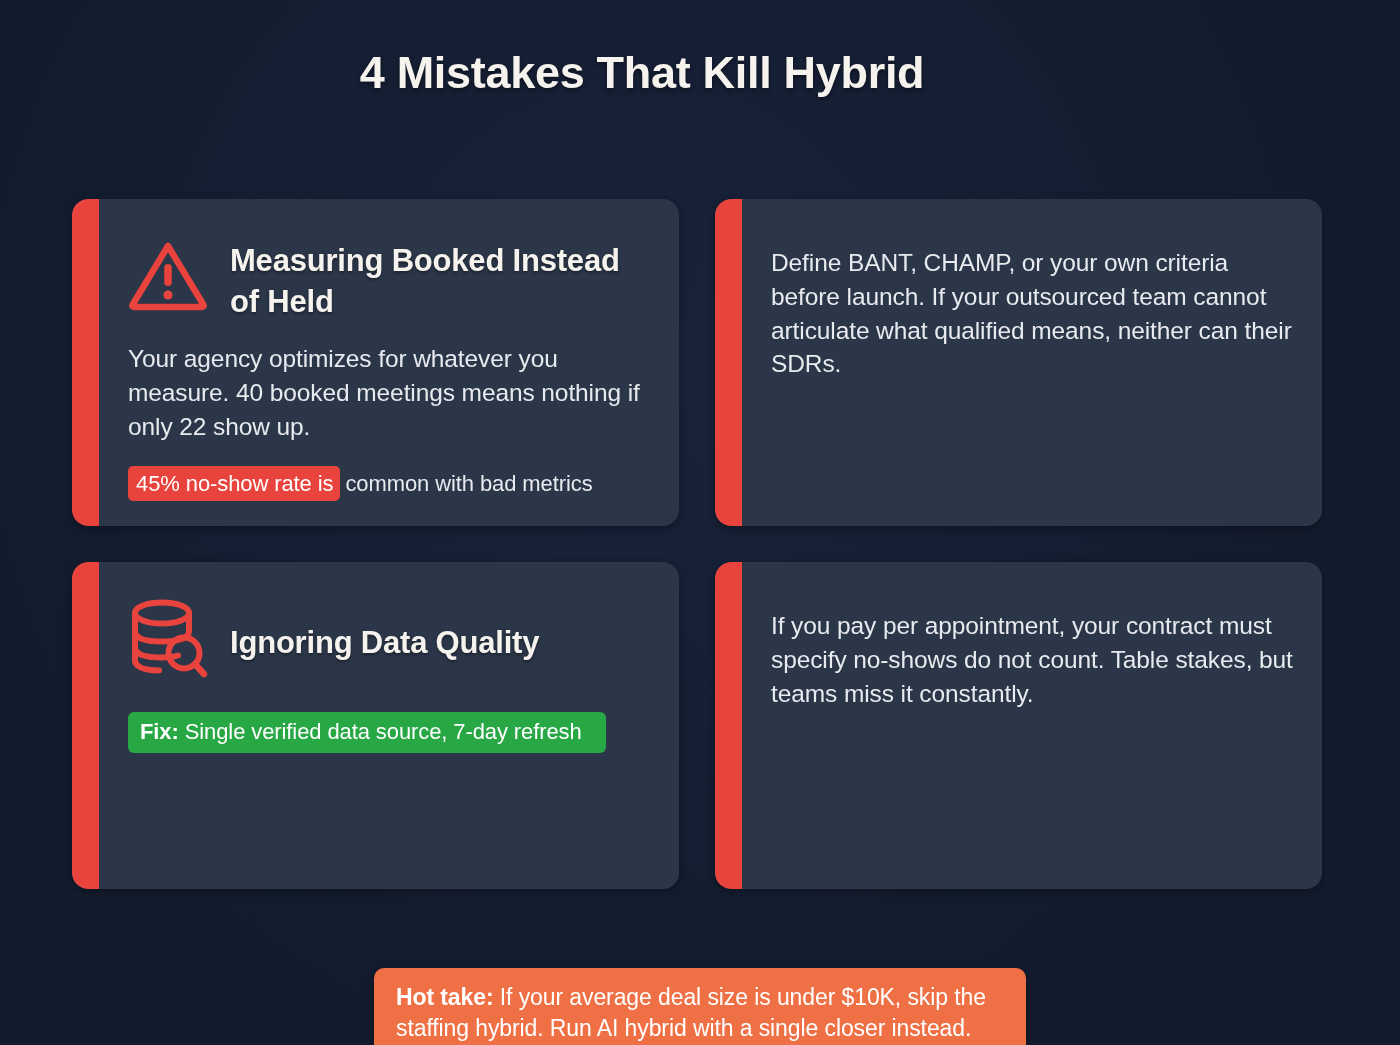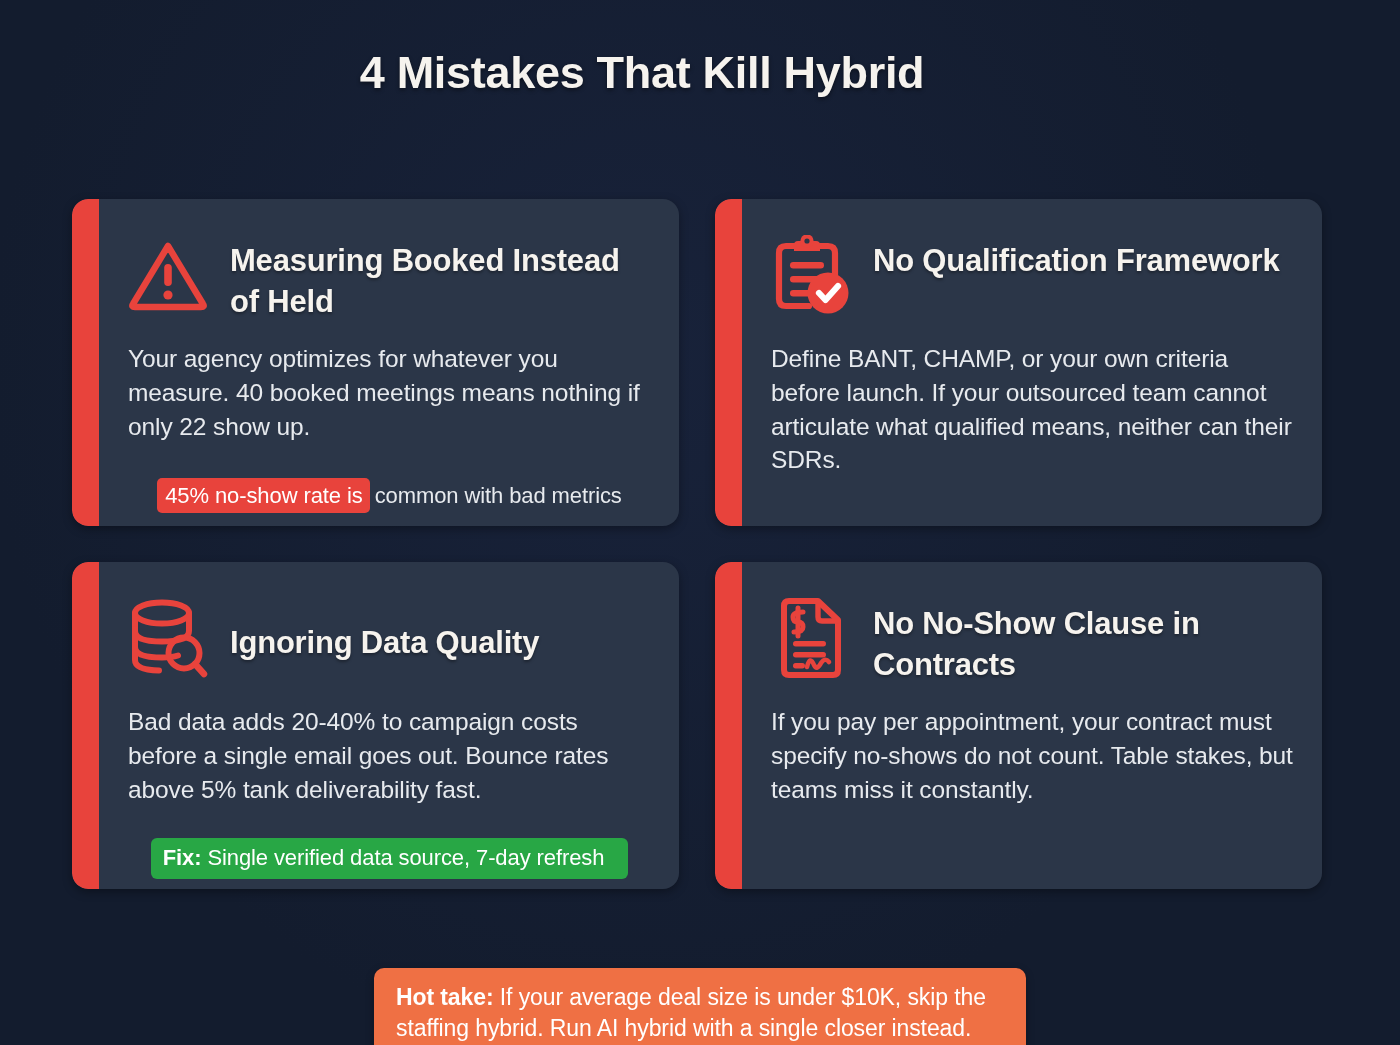--- a/index.html
+++ b/index.html
@@ -104,21 +104,21 @@
   .card-title.single { padding-top: 26px; }
 
   .card-body {
     margin-top: 13px;
     font-size: 24.5px;
     line-height: 1.38;
     color: #e7eaee;
     letter-spacing: -0.1px;
   }
 
-  .badge-row { margin-top: 32px; text-align: center; }
+  .badge-row { margin-top: 20px; }
 
   .badge {
     display: inline;
     font-size: 22px;
     line-height: 1.9;
     color: #ffffff;
     letter-spacing: -0.1px;
   }
   .badge .hl-red {
     background: #e8433c;
@@ -191,82 +191,49 @@
         <div class="card-body">Your agency optimizes for whatever you measure. 40 booked meetings means nothing if only 22 show up.</div>
         <div class="badge-row">
           <span class="badge"><span class="hl-red">45% no-show rate is</span><span class="rest">common with bad metrics</span></span>
         </div>
       </div>
     </div>
 
     <div class="card">
       <div class="card-accent"></div>
       <div class="card-inner">
-        <div class="card-head">
-          <div class="card-icon">
-            <svg width="78" height="80" viewBox="0 0 78 80">
-              <path d="M23 11 H14 Q7 11 7 18 V64 Q7 71 14 71 H37" fill="none" stroke="#e8433c" stroke-width="6.2" stroke-linecap="round" stroke-linejoin="round"></path>
-              <path d="M47 11 H56 Q63 11 63 18 V45" fill="none" stroke="#e8433c" stroke-width="6.2" stroke-linecap="round" stroke-linejoin="round"></path>
-              <path d="M26 6 H44 Q48 6 48 10 V16 H22 V10 Q22 6 26 6 Z" fill="#e8433c"></path>
-              <circle cx="35" cy="6" r="6.6" fill="#e8433c"></circle>
-              <circle cx="35" cy="6" r="2.6" fill="#2b3648"></circle>
-              <rect x="18" y="27" width="34" height="6.4" rx="3.2" fill="#e8433c"></rect>
-              <rect x="18" y="41" width="34" height="6.4" rx="3.2" fill="#e8433c"></rect>
-              <rect x="18" y="55" width="22" height="6.4" rx="3.2" fill="#e8433c"></rect>
-              <circle cx="56" cy="58" r="20.5" fill="#e8433c"></circle>
-              <path d="M47 58 L53.5 65 L66 51" fill="none" stroke="#ffffff" stroke-width="6.2" stroke-linecap="round" stroke-linejoin="round"></path>
-            </svg>
-          </div>
-          <div class="card-title">No Qualification Framework</div>
-        </div>
         <div class="card-body">Define BANT, CHAMP, or your own criteria before launch. If your outsourced team cannot articulate what qualified means, neither can their SDRs.</div>
       </div>
     </div>
 
     <div class="card">
       <div class="card-accent"></div>
       <div class="card-inner">
         <div class="card-head">
           <div class="card-icon">
             <svg width="80" height="80" viewBox="0 0 80 80">
               <ellipse cx="34" cy="15" rx="27" ry="10.5" fill="none" stroke="#e8433c" stroke-width="6"></ellipse>
               <path d="M7 15 V33 Q7 43.5 34 43.5 Q61 43.5 61 33 V15" fill="none" stroke="#e8433c" stroke-width="6" stroke-linecap="round"></path>
               <path d="M7 31 V49 Q7 59.5 34 59.5 Q44 59.5 50 57.5" fill="none" stroke="#e8433c" stroke-width="6" stroke-linecap="round"></path>
               <path d="M7 47 V62 Q7 72 31 72.5" fill="none" stroke="#e8433c" stroke-width="6" stroke-linecap="round"></path>
               <circle cx="56" cy="55" r="15.5" fill="none" stroke="#e8433c" stroke-width="6"></circle>
               <path d="M67 66 L76 76" fill="none" stroke="#e8433c" stroke-width="6.5" stroke-linecap="round"></path>
             </svg>
           </div>
           <div class="card-title single">Ignoring Data Quality</div>
         </div>
-        <div class="card-body">Bad data adds 20-40% to campaign costs before a single email goes out. Bounce rates above 5% tank deliverability fast.</div>
         <div class="badge-row">
           <span class="badge-green"><b>Fix:</b> <span>Single verified data source, 7-day refresh</span></span>
         </div>
       </div>
     </div>
 
     <div class="card">
       <div class="card-accent"></div>
       <div class="card-inner">
-        <div class="card-head">
-          <div class="card-icon">
-            <svg width="70" height="82" viewBox="0 0 70 82">
-              <path d="M8 9 Q8 4 13 4 H42 L62 23 V73 Q62 78 57 78 H13 Q8 78 8 73 Z" fill="none" stroke="#e8433c" stroke-width="6" stroke-linejoin="round"></path>
-              <path d="M42 4 V20 Q42 24 46 24 H62" fill="none" stroke="#e8433c" stroke-width="5.4" stroke-linejoin="round"></path>
-              <path d="M27 15 Q17 15 17 20 Q17 25 22 25 Q27 25 27 30 Q27 35 18 35" fill="none" stroke="#e8433c" stroke-width="5" stroke-linecap="round"></path>
-              <path d="M22 11 V39" fill="none" stroke="#e8433c" stroke-width="5" stroke-linecap="round"></path>
-              <rect x="17" y="44" width="33" height="5.4" rx="2.7" fill="#e8433c"></rect>
-              <rect x="17" y="55" width="33" height="5.4" rx="2.7" fill="#e8433c"></rect>
-              <rect x="17" y="66" width="12" height="5.4" rx="2.7" fill="#e8433c"></rect>
-              <path d="M31 70 Q34 58 38 68 Q41 74 45 66 Q49 60 53 65" fill="none" stroke="#e8433c" stroke-width="4.6" stroke-linecap="round"></path>
-            </svg>
-          </div>
-          <div class="card-title">No No-Show Clause in Contracts</div>
-        </div>
         <div class="card-body">If you pay per appointment, your contract must specify no-shows do not count. Table stakes, but teams miss it constantly.</div>
       </div>
     </div>
 
   </div>
 
   <div class="hot-take">
     <b>Hot take:</b>
     <span>If your average deal size is under $10K, skip the staffing hybrid. Run AI hybrid with a single closer instead.</span>
   </div>

